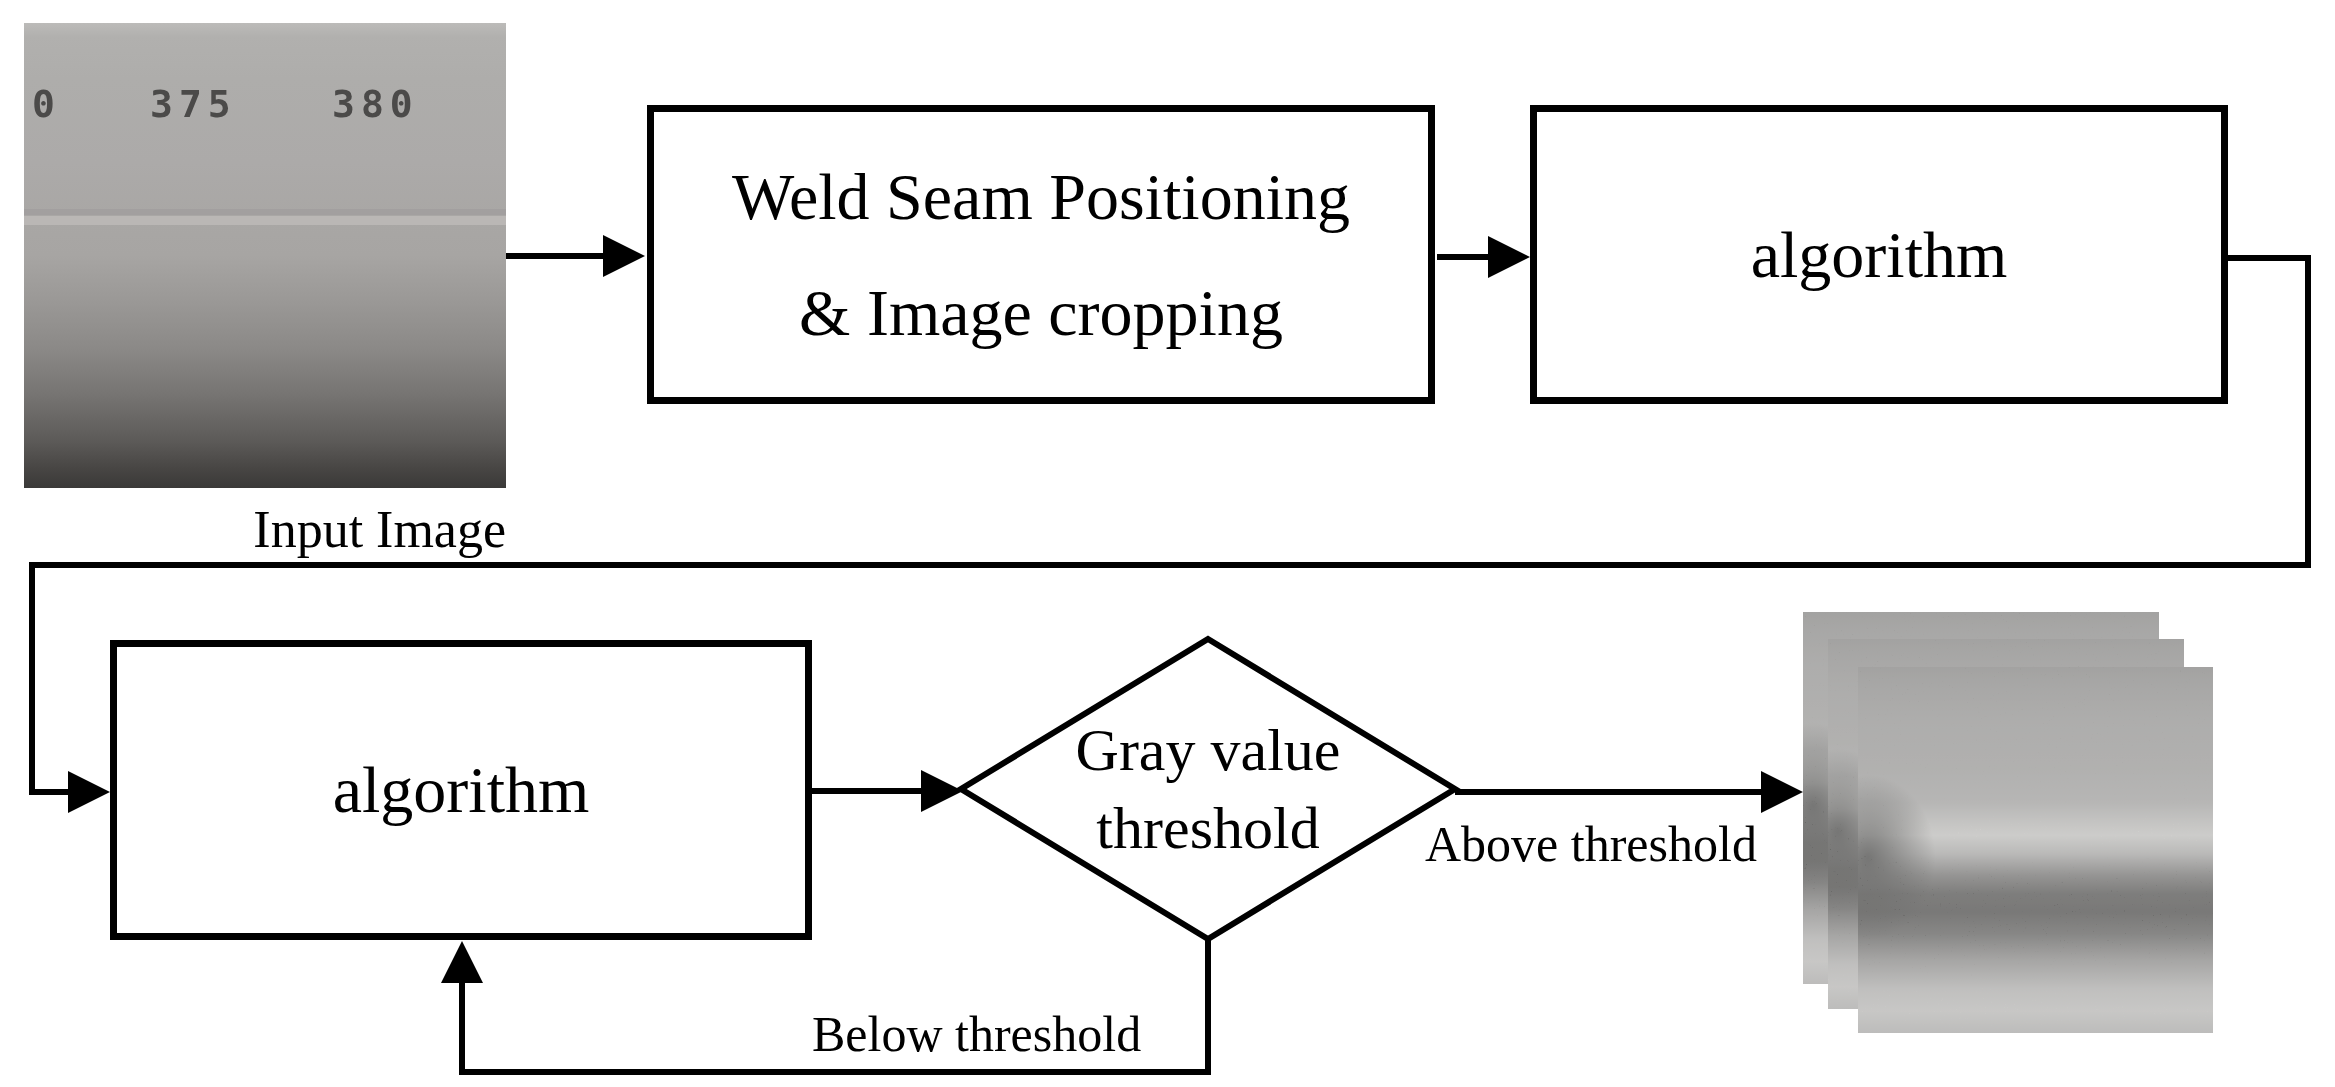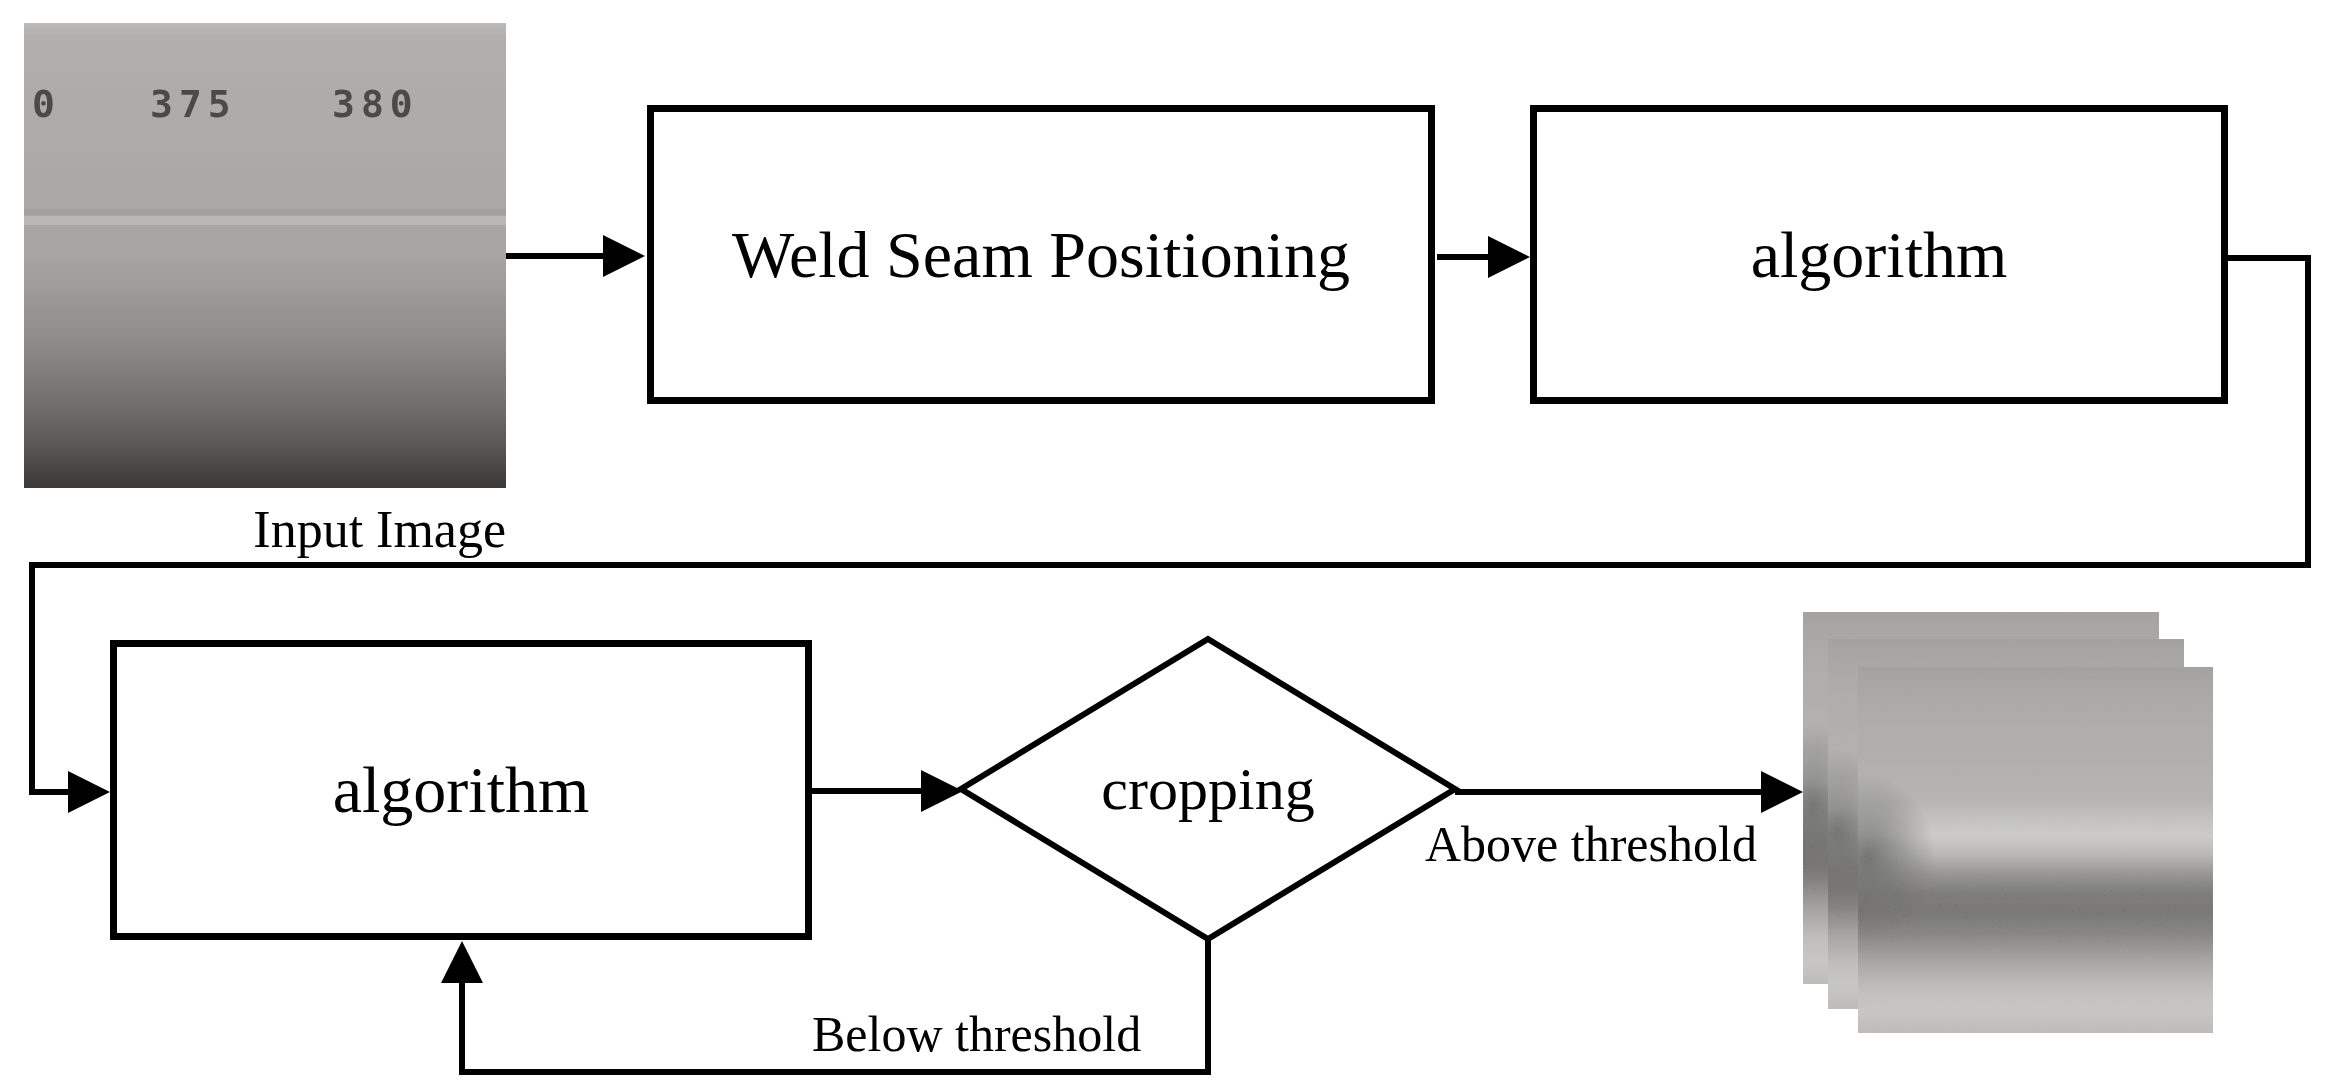--- a/index.html
+++ b/index.html
@@ -80,20 +80,21 @@
     <div class="seam-bright"></div>
   </div>
 
   <div class="caption" style="left:24px; top:500px; width:482px; text-align:right;">Input Image</div>
 
   <div class="line" style="left:506px; top:253px; width:102px; height:6px;"></div>
   <div class="ah-right" style="left:603px; top:235px;"></div>
 
   <div class="pbox" style="left:647px; top:105px; width:788px; height:299px;gap:24px;">
     <div>Weld Seam Positioning</div>
+    <div>&amp; Image cropping</div>
   </div>
 
   <div class="line" style="left:1437px; top:254px; width:58px; height:6px;"></div>
   <div class="ah-right" style="left:1488px; top:236px;"></div>
 
   <div class="pbox" style="left:1530px; top:105px; width:698px; height:299px;">
     <div>algorithm</div>
   </div>
 
   <div class="line" style="left:2228px; top:255px; width:83px;  height:6px;"></div>
@@ -108,21 +109,22 @@
   </div>
 
   <div class="line" style="left:812px; top:788px; width:116px; height:6px;"></div>
   <div class="ah-right" style="left:921px; top:770px;"></div>
 
   <div class="diamond-wrap">
     <svg width="506" height="310">
       <polygon points="253,5 500,155 253,305 6,155" fill="#ffffff" stroke="#000000" stroke-width="6"></polygon>
     </svg>
     <div class="diamond-text">
-      <div>cropping</div>
+      <div>Gray value</div>
+      <div>threshold</div>
     </div>
   </div>
 
   <div class="line" style="left:1455px; top:789px; width:313px; height:6px;"></div>
   <div class="ah-right" style="left:1761px; top:771px;"></div>
   <div class="edge-label" style="left:1425px; top:815px;">Above threshold</div>
 
   <div class="line" style="left:1205px; top:936px; width:6px; height:139px;"></div>
   <div class="line" style="left:459px; top:1069px; width:752px; height:6px;"></div>
   <div class="line" style="left:459px; top:983px; width:6px; height:92px;"></div>

